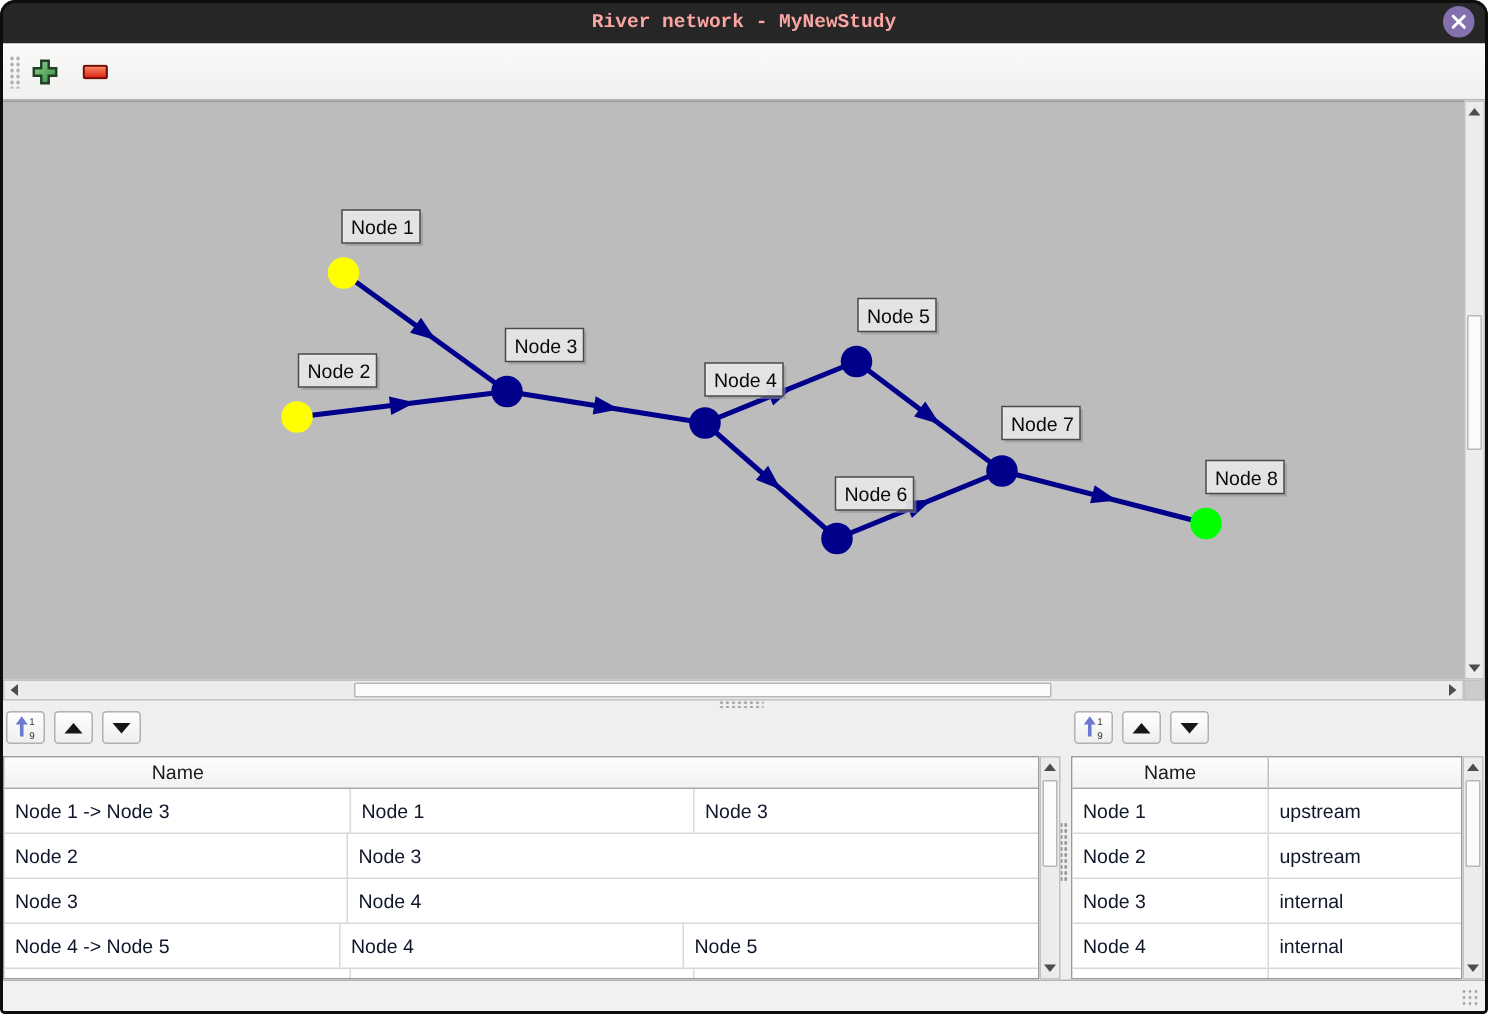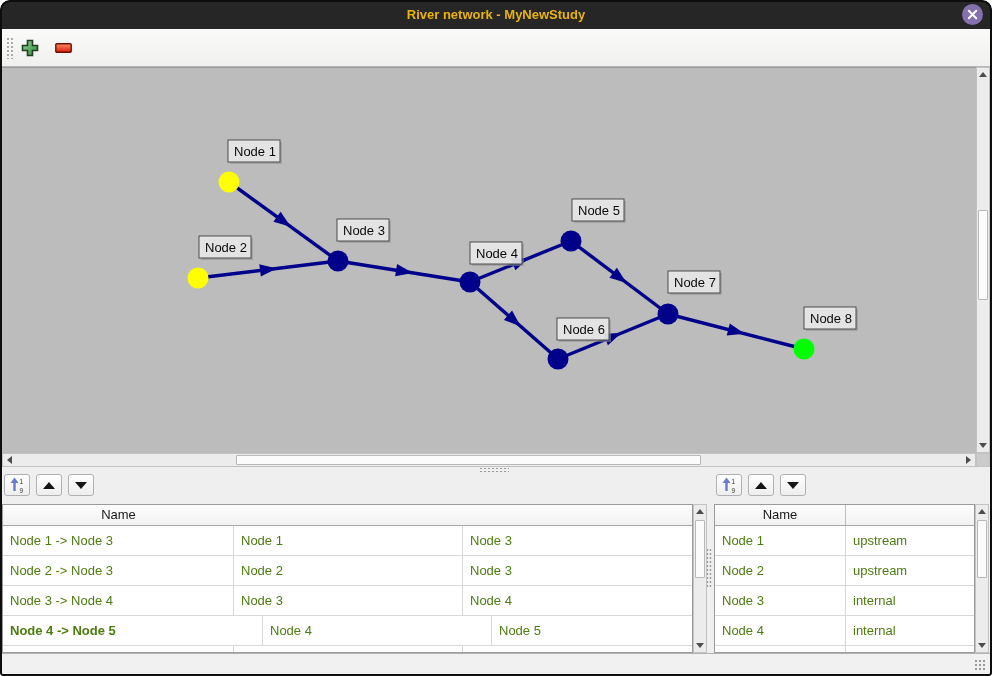--- a/index.html
+++ b/index.html
@@ -2,21 +2,21 @@
 <html><head>
 <meta charset="utf-8">
 <style>
   html,body{margin:0;padding:0;width:992px;height:676px;background:#ffffff;
     font-family:"Liberation Sans","DejaVu Sans",sans-serif;-webkit-font-smoothing:antialiased;}
   .window{position:absolute;left:0;top:0;width:992px;height:676px;background:#efefef;overflow:hidden;border-radius:10px 10px 3px 3px;}
   .frame{position:absolute;inset:0;border:2px solid #0d0d0d;border-radius:10px 10px 3px 3px;pointer-events:none;z-index:60;}
   
   .titlebar{position:absolute;left:0;top:0;width:100%;height:29px;background:#262626;border-radius:9px 9px 0 0;}
   .title{position:absolute;left:0;right:0;top:0;height:29px;line-height:29px;text-align:center;
-    color:#eab308;font-size:13px;font-weight:bold;}
+    color:#fca5a5;font-size:13px;font-weight:bold;font-family:Liberation Mono, monospace;}
   .close-btn{position:absolute;right:9px;top:4px;width:21px;height:21px;border-radius:50%;background:#8370ad;
     display:flex;align-items:center;justify-content:center;cursor:pointer;}
   
   .toolbar{position:absolute;left:0;top:29px;width:100%;height:37px;background:linear-gradient(#fafaf8,#f0f0ee);
     border-bottom:1px solid #b5b5b3;}
   .tb-grip{position:absolute;left:6px;top:8px;width:8px;height:22px;
     background-image:radial-gradient(#ababab 1px,transparent 1.2px);background-size:4px 4px;}
   .tb-icon{position:absolute;top:8px;width:22px;height:22px;display:flex;align-items:center;justify-content:center;cursor:pointer;}
   
   .canvas{position:absolute;left:2px;top:67px;width:974px;height:386px;background:#bcbcbc;overflow:hidden;border-top:1px solid #9a9a9a;}
@@ -41,21 +41,21 @@
   .tri-big-up{border-width:0 6px 7px 6px;border-color:transparent transparent #161616 transparent;}
   .tri-big-down{border-width:7px 6px 0 6px;border-color:#161616 transparent transparent transparent;}
   
   .tbl{position:absolute;top:504px;border:1px solid #9b9b9b;background:#fff;box-sizing:border-box;overflow:hidden;}
   .tbl-head{display:flex;height:20px;background:linear-gradient(#fdfdfd,#f2f2f2);border-bottom:1px solid #a8a8a8;}
   .hcell{box-sizing:border-box;border-right:1px solid #bfbfbf;text-align:center;font-size:13px;line-height:20px;color:#1a1a1a;flex:none;}
   .hcell:last-child{border-right:none;}
   .tbl-body{position:relative;background:#fff;overflow:hidden;}
   .trow{display:flex;height:30px;border-bottom:1px solid #d8d8d8;box-sizing:border-box;background:#fff;}
   .tcell{box-sizing:border-box;border-right:1px solid #d8d8d8;padding-left:7px;font-size:13px;line-height:29px;
-    color:#4d7c0f;white-space:nowrap;overflow:hidden;flex:none;}
+    color:#0f172a;white-space:nowrap;overflow:hidden;flex:none;}
   .tcell:last-child{border-right:none;}
   
   .statusbar{position:absolute;left:2px;top:653px;width:988px;height:20px;background:#f1f1f1;border-top:1px solid #b2b2b2;}
   .resize-grip{position:absolute;right:4px;bottom:3px;width:12px;height:12px;
     background-image:radial-gradient(#9a9a9a 0.9px,transparent 1.1px);background-size:4px 4px;}
 </style>
 </head>
 <body>
 
 <div class="window">
@@ -204,31 +204,29 @@
     <div class="tbl-head">
         <div class="hcell" style="width: 231px;">Name</div>
       </div>
     <div class="tbl-body" style="height:128px;">
         <div class="trow">
           <div class="tcell" style="width: 231px;">Node 1 -&gt; Node 3</div>
           <div class="tcell" style="width: 229px;">Node 1</div>
           <div class="tcell" style="width: 229px;">Node 3</div>
         </div>
         <div class="trow">
-          <div class="tcell" style="width: 231px;">Node 2 -&gt; Node 3</div>
           <div class="tcell" style="width: 229px;">Node 2</div>
           <div class="tcell" style="width: 229px;">Node 3</div>
         </div>
         <div class="trow">
-          <div class="tcell" style="width: 231px;">Node 3 -&gt; Node 4</div>
           <div class="tcell" style="width: 229px;">Node 3</div>
           <div class="tcell" style="width: 229px;">Node 4</div>
         </div>
         <div class="trow">
-          <div class="tcell" style="width: 260px; font-weight: bold;">Node 4 -&gt; Node 5</div>
+          <div class="tcell" style="width: 224px;">Node 4 -&gt; Node 5</div>
           <div class="tcell" style="width: 229px;">Node 4</div>
           <div class="tcell" style="width: 229px;">Node 5</div>
         </div>
         <div class="trow">
           <div class="tcell" style="width: 231px;"></div>
           <div class="tcell" style="width: 229px;"></div>
           <div class="tcell" style="width: 229px;"></div>
         </div>
       </div>
   </div>

